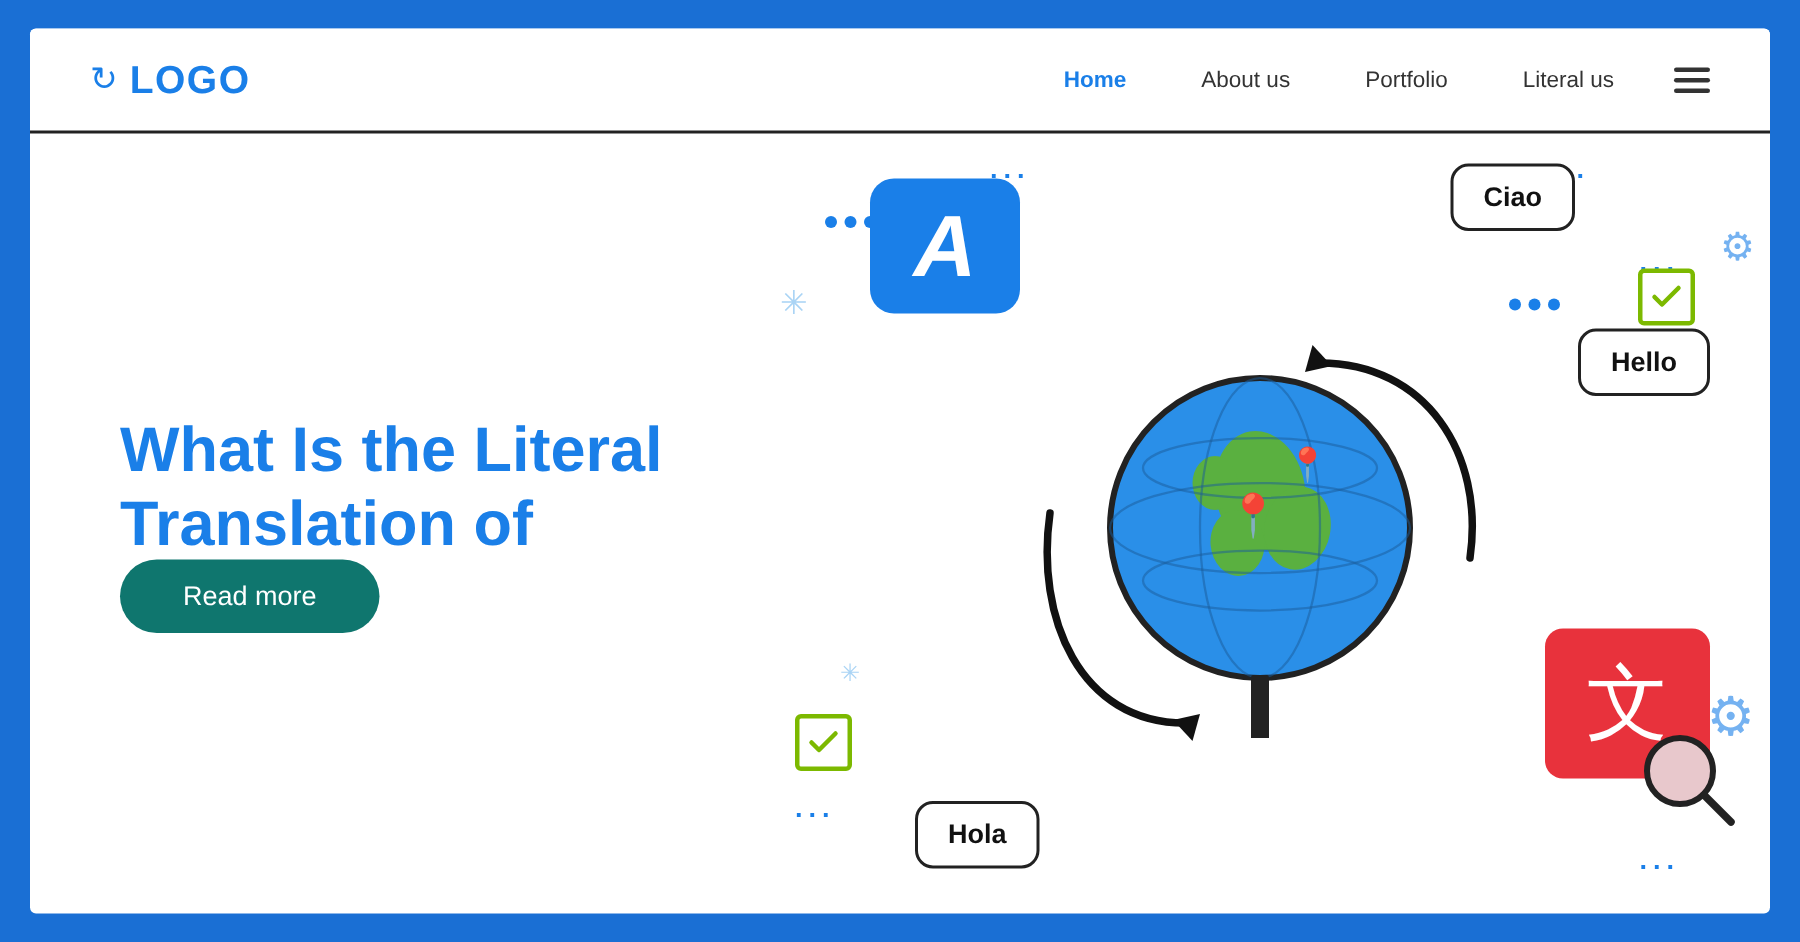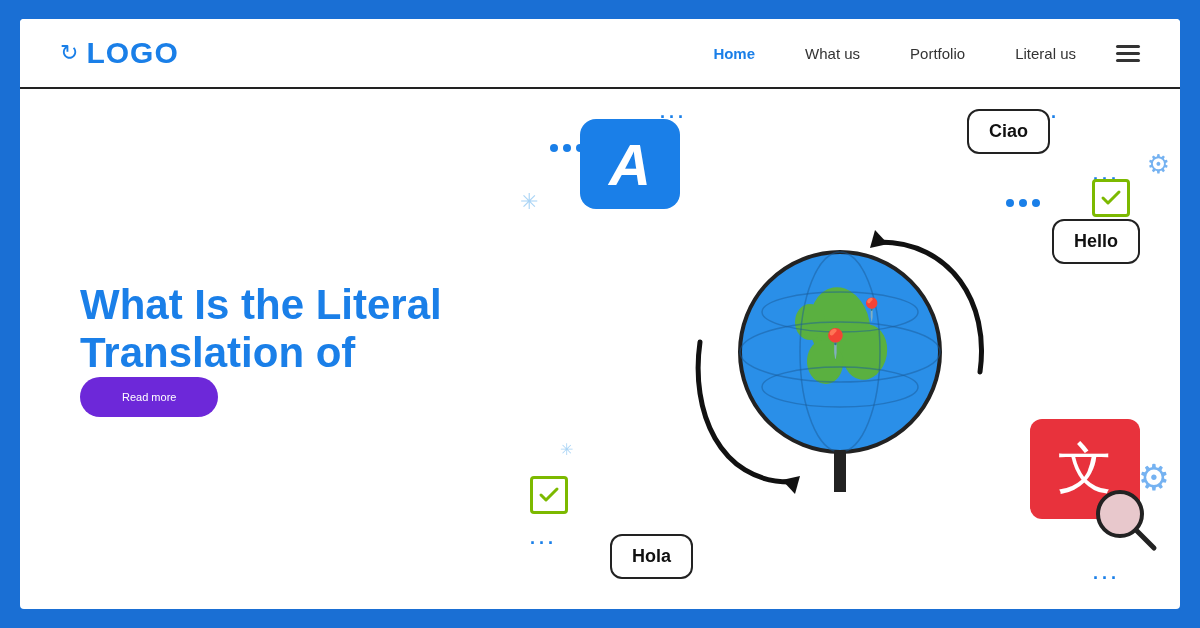--- a/index.html
+++ b/index.html
@@ -36,21 +36,21 @@
       display: flex;
       align-items: center;
       gap: 8px;
       margin-right: auto;
     }
     .logo-icon {
       color: #1a7fe8;
       font-size: 22px;
     }
     .logo-text {
-      font-size: 30px;
+      font-size: 26px;
       font-weight: 900;
       color: #1a7fe8;
       letter-spacing: 1px;
     }
     .nav {
       display: flex;
       align-items: flex-start;
       gap: 50px;
     }
     .nav-item {
@@ -105,25 +105,25 @@
       line-height: 1.15;
       margin-bottom: 0;
     }
     .hero-subtitle {
       font-size: 20px;
       color: #333;
       margin-bottom: 36px;
     }
     .read-more-btn {
       display: inline-block;
-      background: #6d28d9;
+      background: #0f766e;
       color: white;
       padding: 14px 42px;
       border-radius: 50px;
-      font-size: 11px;
+      font-size: 18px;
       cursor: pointer;
       border: none;
       width: fit-content;
     }
 
     
     .right-content {
       flex: 1;
       position: relative;
       overflow: hidden;
@@ -268,21 +268,21 @@
 
 <div class="outer-border">
 
   <header class="header">
     <div class="logo-area">
       <span class="logo-icon">↻</span>
       <span class="logo-text">LOGO</span>
     </div>
     <nav class="nav">
       <a class="nav-item active">Home</a>
-      <a class="nav-item">What us</a>
+      <a class="nav-item">About us</a>
       <a class="nav-item">Portfolio</a>
       <a class="nav-item">Literal us</a>
     </nav>
     <div class="hamburger">
       <span></span>
         <span></span>
         <span></span>
     </div>
   </header>
 

